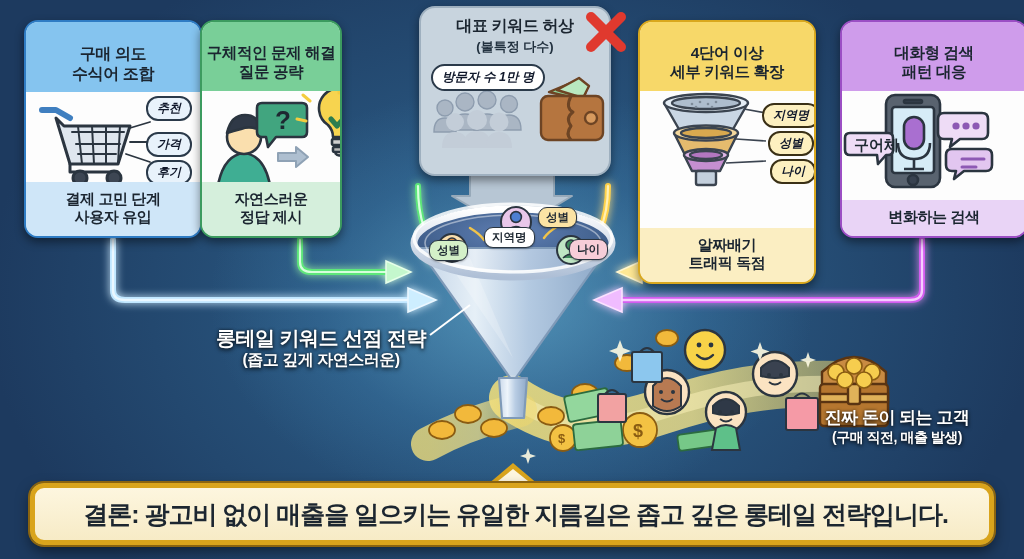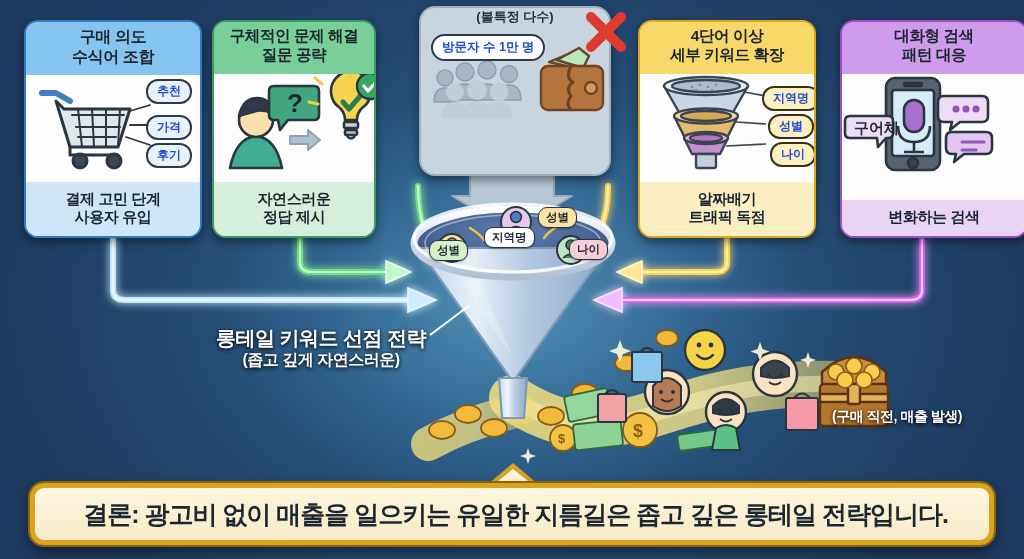--- a/index.html
+++ b/index.html
@@ -26,60 +26,60 @@
     border-radius:14px;
     overflow:hidden;
     border:2.5px solid;
     box-shadow:0 4px 10px rgba(0,0,0,.45);
     display:flex; flex-direction:column;
     z-index:6;
   }
   .card .hd {
     text-align:center; font-weight:bold;
     color:#1b2530; line-height:1.22;
-    padding:5px 4px 9px;
+    padding:22px 4px 9px;
     letter-spacing:-.4px;
   }
   .card .art {
     background:#fdfdfd; flex:1;
     position:relative; overflow:hidden;
   }
   .card .ft {
     text-align:center; font-weight:bold;
     color:#1b2530; line-height:1.25;
     padding:8px 16px 9px;
     letter-spacing:-.4px;
   }
 
   
   #card1 { left:24px; top:20px; width:178px; height:218px; border-color:#2f7cc4; background:#cfe6f8; }
   #card1 .hd { background:#85c4ef; font-size:16px; }
   #card1 .ft { background:#cfe6f8; font-size:15px; }
   
-  #card2 { left:212px; top:20px; width:164px; height:218px; border-color:#3c9b5f; background:#d5efdc; }
+  #card2 { left:200px; top:20px; width:142px; height:218px; border-color:#3c9b5f; background:#d5efdc; }
   #card2 .hd { background:#79cf98; font-size:15.5px; }
   #card2 .ft { background:#d5efdc; font-size:15px; }
   
   #card3 { left:419px; top:6px; width:192px; height:170px; border-color:#9fb0bf; background:#c8d4de; border-radius:16px; }
   #card3 .hd { background:transparent; font-size:16px; padding:8px 4px 2px; }
   #card3 .sub { text-align:center; font-weight:bold; font-size:13px; color:#22313f; padding-bottom:4px;}
   
-  #card4 { left:638px; top:20px; width:178px; height:218px; border-color:#d9a81e; background:#fbeec2;justify-content:space-between; }
+  #card4 { left:638px; top:20px; width:178px; height:264px; border-color:#d9a81e; background:#fbeec2;justify-content:space-between; }
   #card4 .hd { background:#f7d869; font-size:15.5px; }
   #card4 .ft { background:#fbeec2; font-size:15px; }
   
   #card5 { left:840px; top:20px; width:188px; height:218px; border-color:#9b4fc4; background:#e9d4f6; }
   #card5 .hd { background:#cf9ceb; font-size:15.5px; }
   #card5 .ft { background:#e9d4f6; font-size:15px; }
 
   
   .chip {
     position:absolute; border-radius:12px; border:2px solid #2b3a4a;
-    background:#e8f2fb; font-size:12px; font-weight:bold; color:#1d4ed8;
-    padding:2px 9px; white-space:nowrap;
+    background:#e8f2fb; font-size:12px; font-weight:bold; color:#0f172a;
+    padding:2px 9px; white-space:nowrap;font-style:italic;
   }
   .chip-y { background:#fdf0c0; border-color:#3a3016; }
 
   
   .art svg { display:block; }
 
   
   .fchip {
     position:absolute; z-index:8; border-radius:9px;
     font-size:11.5px; font-weight:bold; color:#1d2731;
@@ -361,20 +361,23 @@
         <path d="M150,12 l4,5 9,-10" fill="none" stroke="#ffffff" stroke-width="3.2" stroke-linecap="round" stroke-linejoin="round"></path>
       </svg>
     </div>
     <div class="ft">
       <div>자연스러운</div>
       <div>정답 제시</div>
     </div>
   </div>
 
   <div class="card" id="card3">
+    <div class="hd">
+      <div>대표 키워드 허상</div>
+    </div>
     <div class="sub">(불특정 다수)</div>
     <div class="art" style="background:transparent;">
       <div class="chip" style="left:10px; top:4px; border-radius:14px; background:#ffffff; font-size:12.5px; padding:3px 9px;">방문자 수 1만 명</div>
       <svg width="188" height="100" viewBox="0 0 188 100">
         <path d="M34,22 l8,0 -2,10 Z" fill="#ffffff"></path>
         <g fill="#aab6c4" stroke="#8e9daf" stroke-width="1.4">
           <g>
               <circle cx="24" cy="48" r="8"></circle>
               <path d="M13,72 q0,-14 11,-14 q11,0 11,14 Z"></path>
             </g>
@@ -503,20 +506,21 @@
   <div class="fchip" style="left:429px; top:240px; background:#d4f0c8;">성별</div>
   <div class="fchip" style="left:484px; top:227px; background:#ffffff;">지역명</div>
   <div class="fchip" style="left:538px; top:207px; background:#fbe3a4;">성별</div>
   <div class="fchip" style="left:569px; top:239px; background:#f7cdd8;">나이</div>
 
   <div class="bgtext" id="ltlabel">
     <div class="l1">롱테일 키워드 선점 전략</div>
     <div class="l2">(좁고 깊게 자연스러운)</div>
   </div>
   <div class="bgtext" id="custlabel">
+    <div class="l1">진짜 돈이 되는 고객</div>
     <div class="l2">(구매 직전, 매출 발생)</div>
   </div>
 
   <div id="bannerTip"></div>
   <div id="bannerTip2"></div>
   <div id="banner">
     <span>결론: 광고비 없이 매출을 일으키는 유일한 지름길은 좁고 깊은 롱테일 전략입니다.</span>
   </div>
 
 </div>

